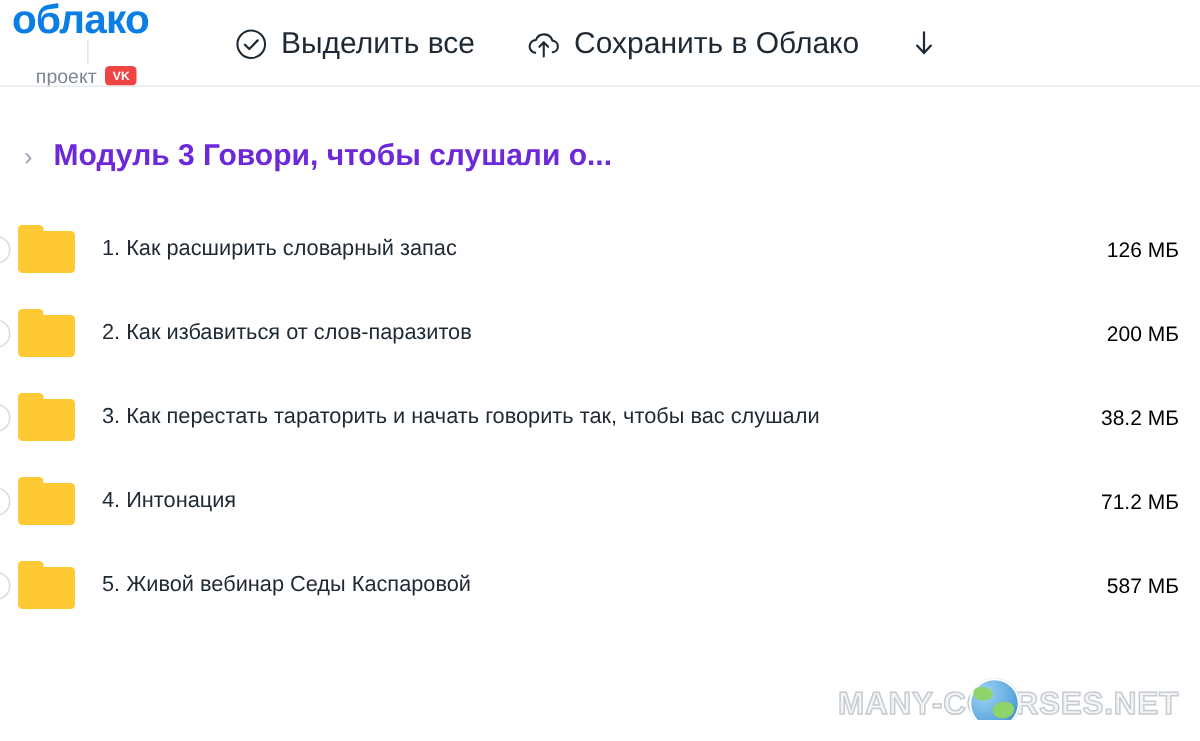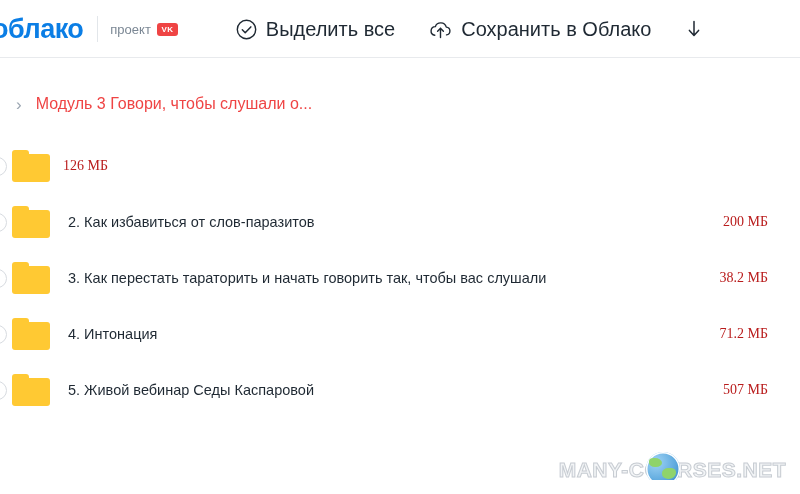--- a/index.html
+++ b/index.html
@@ -24,22 +24,23 @@
     position: relative;
     height: 58px;
     display: flex;
     align-items: center;
     background: #ffffff;
   }
 
   .brand {
     display: flex;
     align-items: center;
-    padding-left: 0px;
+    padding-left: 16px;
     height: 100%;
+    flex-direction: column;
   }
 
   .brand-logo {
     font-size: 27px;
     font-weight: 700;
     color: #0b7ee5;
     letter-spacing: -0.5px;
     margin-left: -8px;
     line-height: 1;
   }
@@ -113,23 +114,23 @@
 
   .chevron {
     color: #9aa5b1;
     font-size: 17px;
     line-height: 1;
     padding-left: 6px;
     cursor: pointer;
   }
 
   .folder-title {
-    font-size: 16px;
-    color: #ef4444;
-    font-weight: 400;
+    font-size: 20px;
+    color: #6d28d9;
+    font-weight: 700;
   }
 
   
   .list {
     margin-top: 18px;
   }
 
   .row {
     position: relative;
     display: flex;
@@ -187,25 +188,24 @@
     color: #1f2933;
     white-space: nowrap;
     overflow: hidden;
     flex: 1 1 auto;
     padding-right: 24px;
   }
 
   .row-size {
     flex: 0 0 auto;
     font-size: 14px;
-    color: #b91c1c;
-    padding-right: 32px;
+    color: #000000;
+    padding-right: 14px;
     text-align: right;
     min-width: 86px;
-    font-family: Liberation Serif, serif;
   }
 
   
   .watermark {
     position: absolute;
     right: 14px;
     bottom: 12px;
     display: flex;
     align-items: center;
     gap: 2px;
@@ -320,20 +320,21 @@
   <div class="list">
 
     <div class="row">
       <div class="row-check">
           <div class="check-circle"></div>
         </div>
       <div class="folder-icon">
           <div class="tab"></div>
           <div class="body"></div>
         </div>
+      <div class="row-name">1. Как расширить словарный запас</div>
       <div class="row-size">126 МБ</div>
     </div>
 
     <div class="row">
       <div class="row-check">
           <div class="check-circle"></div>
         </div>
       <div class="folder-icon">
           <div class="tab"></div>
           <div class="body"></div>
@@ -368,21 +369,21 @@
 
     <div class="row">
       <div class="row-check">
           <div class="check-circle"></div>
         </div>
       <div class="folder-icon">
           <div class="tab"></div>
           <div class="body"></div>
         </div>
       <div class="row-name">5. Живой вебинар Седы Каспаровой</div>
-      <div class="row-size">507 МБ</div>
+      <div class="row-size">587 МБ</div>
     </div>
 
   </div>
 
   <div class="watermark">
     <span class="wm-text">MANY-COURSES.NET</span>
     <span class="wm-globe"></span>
   </div>
 
   <div class="bottom-strip"></div>

